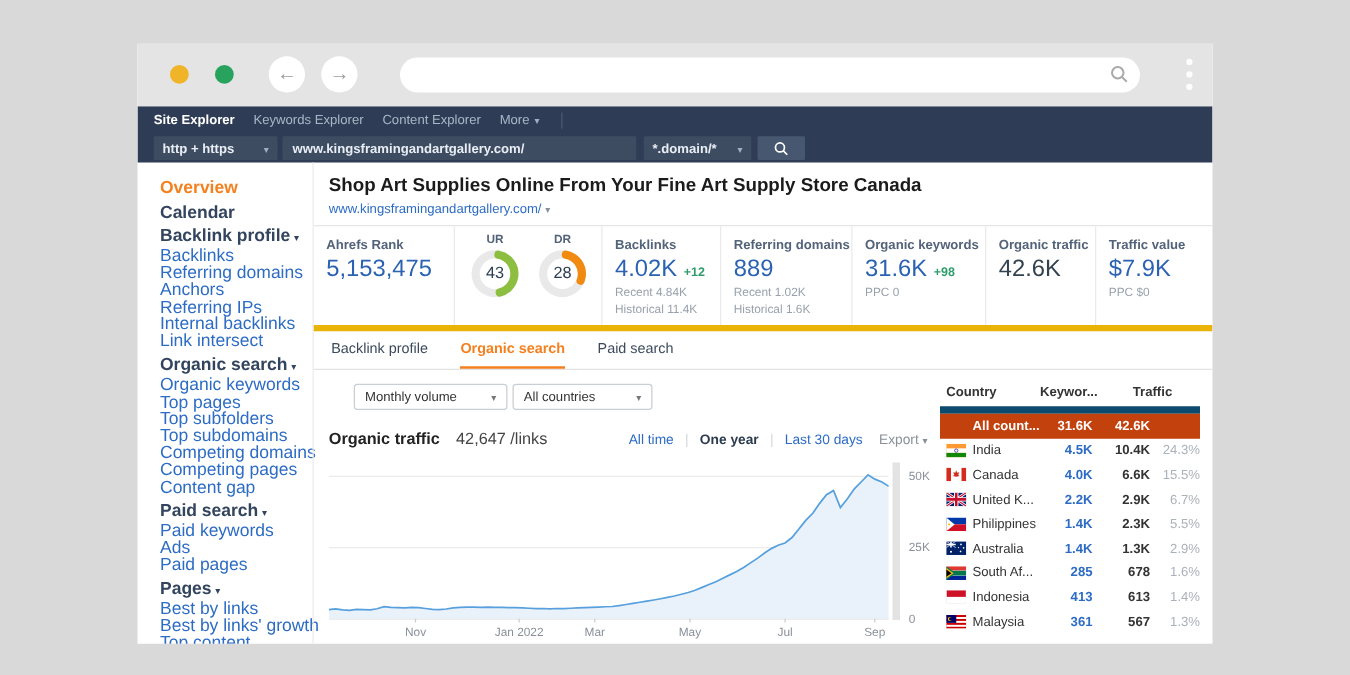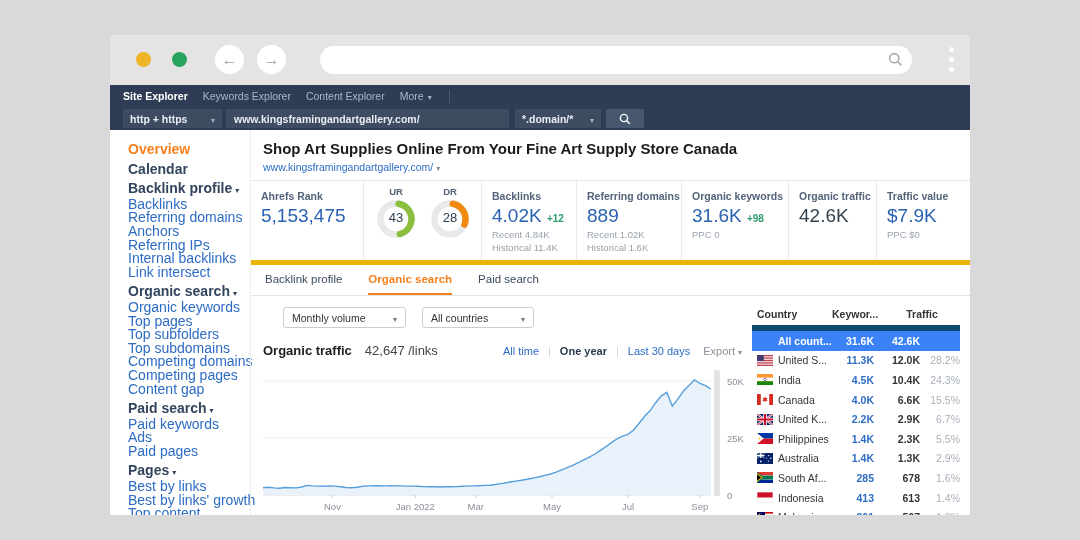--- a/index.html
+++ b/index.html
@@ -65,21 +65,21 @@
   .donut { position:relative; width:48px; height:58px; text-align:center; }
   .donut-label { font-size:9.5px; font-weight:bold; color:#53637a; }
   .donut-num { position:absolute; top:24px; left:0; width:100%; font-size:13px; color:#2c3e50; }
 
   .tabs-row { display:flex; gap:26px; padding:0 14px; border-bottom:1px solid #e3e3e3; height:31px; font-size:11.5px; color:#3c4a5c; flex:none; }
   .tab { display:flex; align-items:center; height:100%; border-bottom:2px solid transparent; cursor:pointer; }
   .tab.active { color:#f48120; border-bottom-color:#f48120; font-weight:bold; }
 
   .body-row { display:flex; flex:1; min-height:0; }
   .chart-col { flex:1; padding:11px 0 0 12px; min-width:0; }
-  .selects-row { display:flex; gap:16px;padding-left:20px; }
+  .selects-row { display:flex; gap:4px;padding-left:20px; }
   .ui-select { border:1px solid #c9ced4; border-radius:3px; height:21px; font-size:10.5px; color:#333; display:flex; align-items:center; justify-content:space-between; padding:0 8px; background:#fff; cursor:pointer; }
   .ui-select .caret { color:#777; }
   .sel-volume { width:123px; } .sel-country { width:112px; }
 
   .traffic-head { display:flex; align-items:baseline; margin-top:15px; padding-right:10px; }
   .traffic-title { font-size:13px; font-weight:bold; color:#222; }
   .traffic-value { font-size:13px; color:#444; margin-left:13px; }
   .ranges { margin-left:auto; display:flex; align-items:center; gap:9px; font-size:11px; white-space:nowrap; }
   .range-link { color:#2d6cc4; cursor:pointer; }
   .range-link.active { color:#2c3a4d; font-weight:bold; }
@@ -89,21 +89,21 @@
 
   .chart-wrap { position:relative; margin-top:12px; height:150px; }
   .plot { position:absolute; left:0; top:0; }
   .right-strip { position:absolute; left:451px; top:0; width:6px; height:126px; background:#e3e3e3; }
   .y-label { position:absolute; left:464px; font-size:9.5px; color:#8a9099; }
   .x-label { position:absolute; top:131px; font-size:9.5px; color:#8a9099; transform:translateX(-50%); white-space:nowrap; }
 
   .table-col { width:218px; flex:none; padding:8px 10px 0 0; font-size:10.5px; }
   .ct-header { display:flex; font-weight:bold; color:#333; padding:4px 0 5px; border-bottom:6px solid #0c4a6e; }
   .ct-row { display:flex; align-items:center; height:19.6px; cursor:pointer; }
-  .ct-row.selected { background:#3b82f6; font-weight:bold; }
+  .ct-row.selected { background:#c2410c; font-weight:bold; }
   .ct-row.selected .ct-name, .ct-row.selected .ct-kw, .ct-row.selected .ct-traffic { color:#fff; }
   .ct-name { flex:1; display:flex; align-items:center; color:#333; padding-left:5px; min-width:0; white-space:nowrap; overflow:hidden; }
   .ct-name .flag { width:16px; height:11px; margin-right:5px; flex:none; line-height:0; }
   .ct-row.selected .ct-name { padding-left:26px; }
   .ct-kw { width:42px; text-align:right; color:#2d6cc4; font-weight:bold; flex:none; }
   .ct-traffic { width:46px; text-align:right; color:#333; font-weight:bold; flex:none; }
   .ct-pct { width:40px; text-align:right; color:#aab1b9; flex:none; }
   .h-name { flex:1; padding-left:5px; } .h-kw { width:52px; } .h-traffic { width:76px; text-align:center; }
 </style>
 </head>
@@ -307,40 +307,20 @@
                 <span class="ct-name">
                   <span>All count...</span>
                 </span>
                 <span class="ct-kw">31.6K</span>
                 <span class="ct-traffic">42.6K</span>
                 <span class="ct-pct"></span>
               </div>
               <div class="ct-row">
                 <span class="ct-name">
                   <span class="flag"><svg width="16" height="11" viewBox="0 0 19 13">
-                      <rect width="19" height="13" fill="#b22234"></rect>
-                      <g fill="#fff">
-                        <rect y="1" width="19" height="1"></rect>
-                        <rect y="3" width="19" height="1"></rect>
-                        <rect y="5" width="19" height="1"></rect>
-                        <rect y="7" width="19" height="1"></rect>
-                        <rect y="9" width="19" height="1"></rect>
-                        <rect y="11" width="19" height="1"></rect>
-                      </g>
-                      <rect width="8" height="7" fill="#3c3b6e"></rect>
-                    </svg></span>
-                  <span>United S...</span>
-                </span>
-                <span class="ct-kw">11.3K</span>
-                <span class="ct-traffic">12.0K</span>
-                <span class="ct-pct">28.2%</span>
-              </div>
-              <div class="ct-row">
-                <span class="ct-name">
-                  <span class="flag"><svg width="16" height="11" viewBox="0 0 19 13">
                       <rect width="19" height="13" fill="#f93"></rect>
                       <rect y="4.33" width="19" height="4.33" fill="#fff"></rect>
                       <rect y="8.66" width="19" height="4.34" fill="#128807"></rect>
                       <circle cx="9.5" cy="6.5" r="1.6" fill="none" stroke="#008" stroke-width="0.6"></circle>
                     </svg></span>
                   <span>India</span>
                 </span>
                 <span class="ct-kw">4.5K</span>
                 <span class="ct-traffic">10.4K</span>
                 <span class="ct-pct">24.3%</span>

